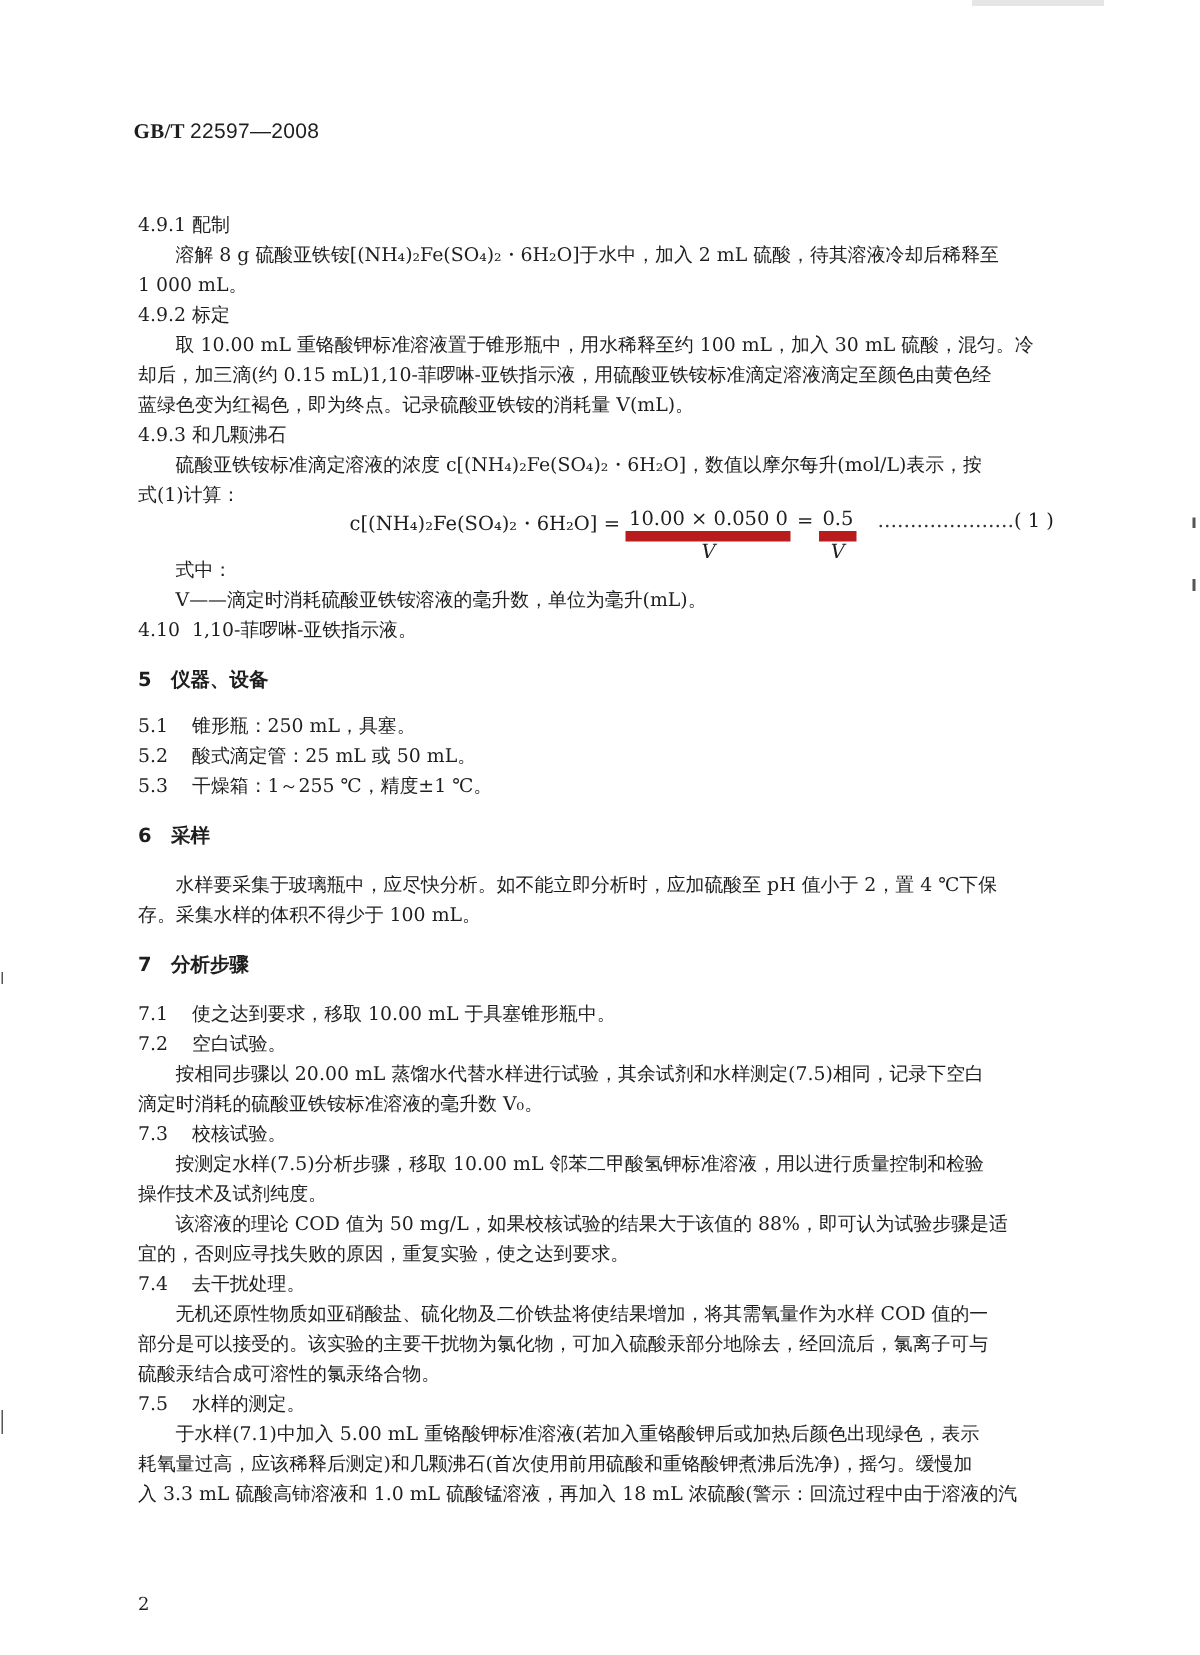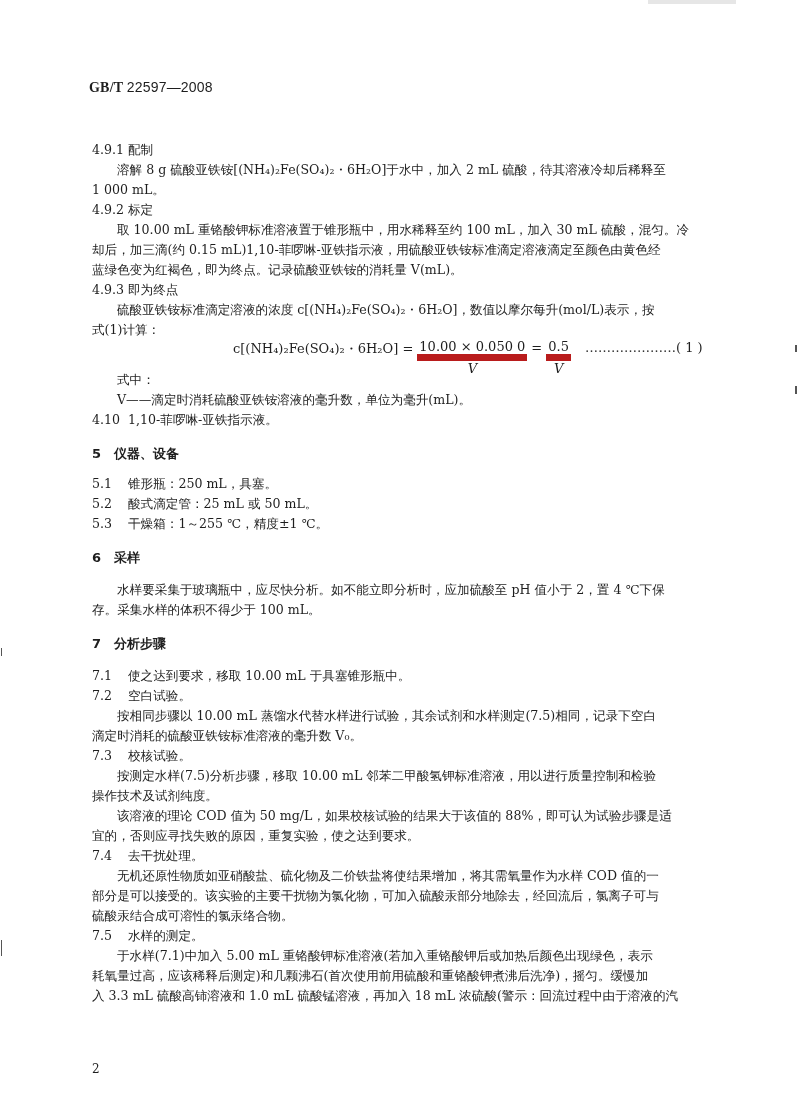--- a/index.html
+++ b/index.html
@@ -61,21 +61,21 @@
     <div class="line" style="top:64px">1 000 mL。</div>
 
     <div class="line sub" style="top:84px">
       <span class="n">4.9.2</span><span>标定</span>
     </div>
     <div class="line indent" style="top:104px">取 10.00 mL 重铬酸钾标准溶液置于锥形瓶中，用水稀释至约 100 mL，加入 30 mL 硫酸，混匀。冷</div>
     <div class="line" style="top:124px">却后，加三滴(约 0.15 mL)1,10-菲啰啉-亚铁指示液，用硫酸亚铁铵标准滴定溶液滴定至颜色由黄色经</div>
     <div class="line" style="top:144px">蓝绿色变为红褐色，即为终点。记录硫酸亚铁铵的消耗量 V(mL)。</div>
 
     <div class="line sub" style="top:164px">
-      <span class="n">4.9.3</span><span>即为终点</span>
+      <span class="n">4.9.3</span><span>和几颗沸石</span>
     </div>
     <div class="line indent" style="top:184px">硫酸亚铁铵标准滴定溶液的浓度 c[(NH₄)₂Fe(SO₄)₂・6H₂O]，数值以摩尔每升(mol/L)表示，按</div>
     <div class="line" style="top:204px">式(1)计算：</div>
 
     <div class="formula">
       <span>c[(NH₄)₂Fe(SO₄)₂・6H₂O] =</span>
       <span class="frac">
         <span class="numr">10.00 × 0.050 0</span>
         <span class="den">V</span>
       </span>
@@ -116,21 +116,21 @@
 
     <div class="line h1" style="top:518px">
       <span class="n">7</span><span>分析步骤</span>
     </div>
     <div class="line sub" style="top:550px">
       <span class="n">7.1</span><span>使之达到要求，移取 10.00 mL 于具塞锥形瓶中。</span>
     </div>
     <div class="line sub" style="top:570px">
       <span class="n">7.2</span><span>空白试验。</span>
     </div>
-    <div class="line indent" style="top:590px">按相同步骤以 10.00 mL 蒸馏水代替水样进行试验，其余试剂和水样测定(7.5)相同，记录下空白</div>
+    <div class="line indent" style="top:590px">按相同步骤以 20.00 mL 蒸馏水代替水样进行试验，其余试剂和水样测定(7.5)相同，记录下空白</div>
     <div class="line" style="top:610px">滴定时消耗的硫酸亚铁铵标准溶液的毫升数 V₀。</div>
 
     <div class="line sub" style="top:630px">
       <span class="n">7.3</span><span>校核试验。</span>
     </div>
     <div class="line indent" style="top:650px">按测定水样(7.5)分析步骤，移取 10.00 mL 邻苯二甲酸氢钾标准溶液，用以进行质量控制和检验</div>
     <div class="line" style="top:670px">操作技术及试剂纯度。</div>
     <div class="line indent" style="top:690px">该溶液的理论 COD 值为 50 mg/L，如果校核试验的结果大于该值的 88%，即可认为试验步骤是适</div>
     <div class="line" style="top:710px">宜的，否则应寻找失败的原因，重复实验，使之达到要求。</div>
 

